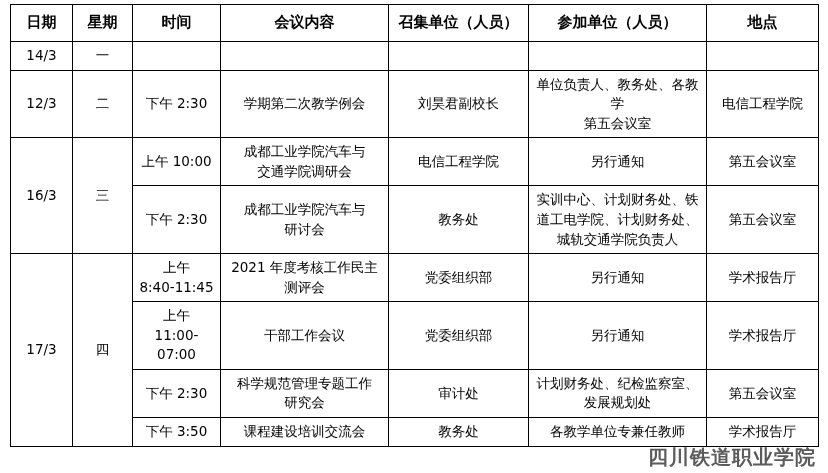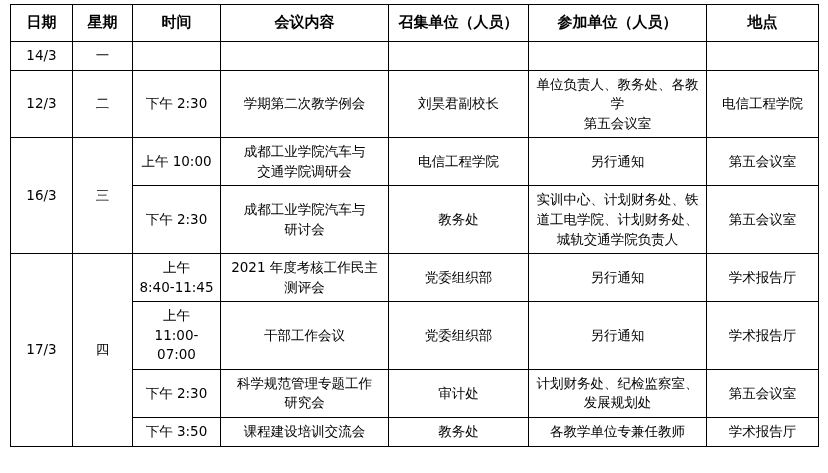--- a/index.html
+++ b/index.html
@@ -201,13 +201,14 @@
         <td>下午 3:50</td>
         <td>课程建设培训交流会</td>
         <td>教务处</td>
         <td>各教学单位专兼任教师</td>
         <td>学术报告厅</td>
       </tr>
 
     </tbody>
   </table>
 
+  <div class="watermark">四川铁道职业学院</div>
 </div>
 
 </body></html>

